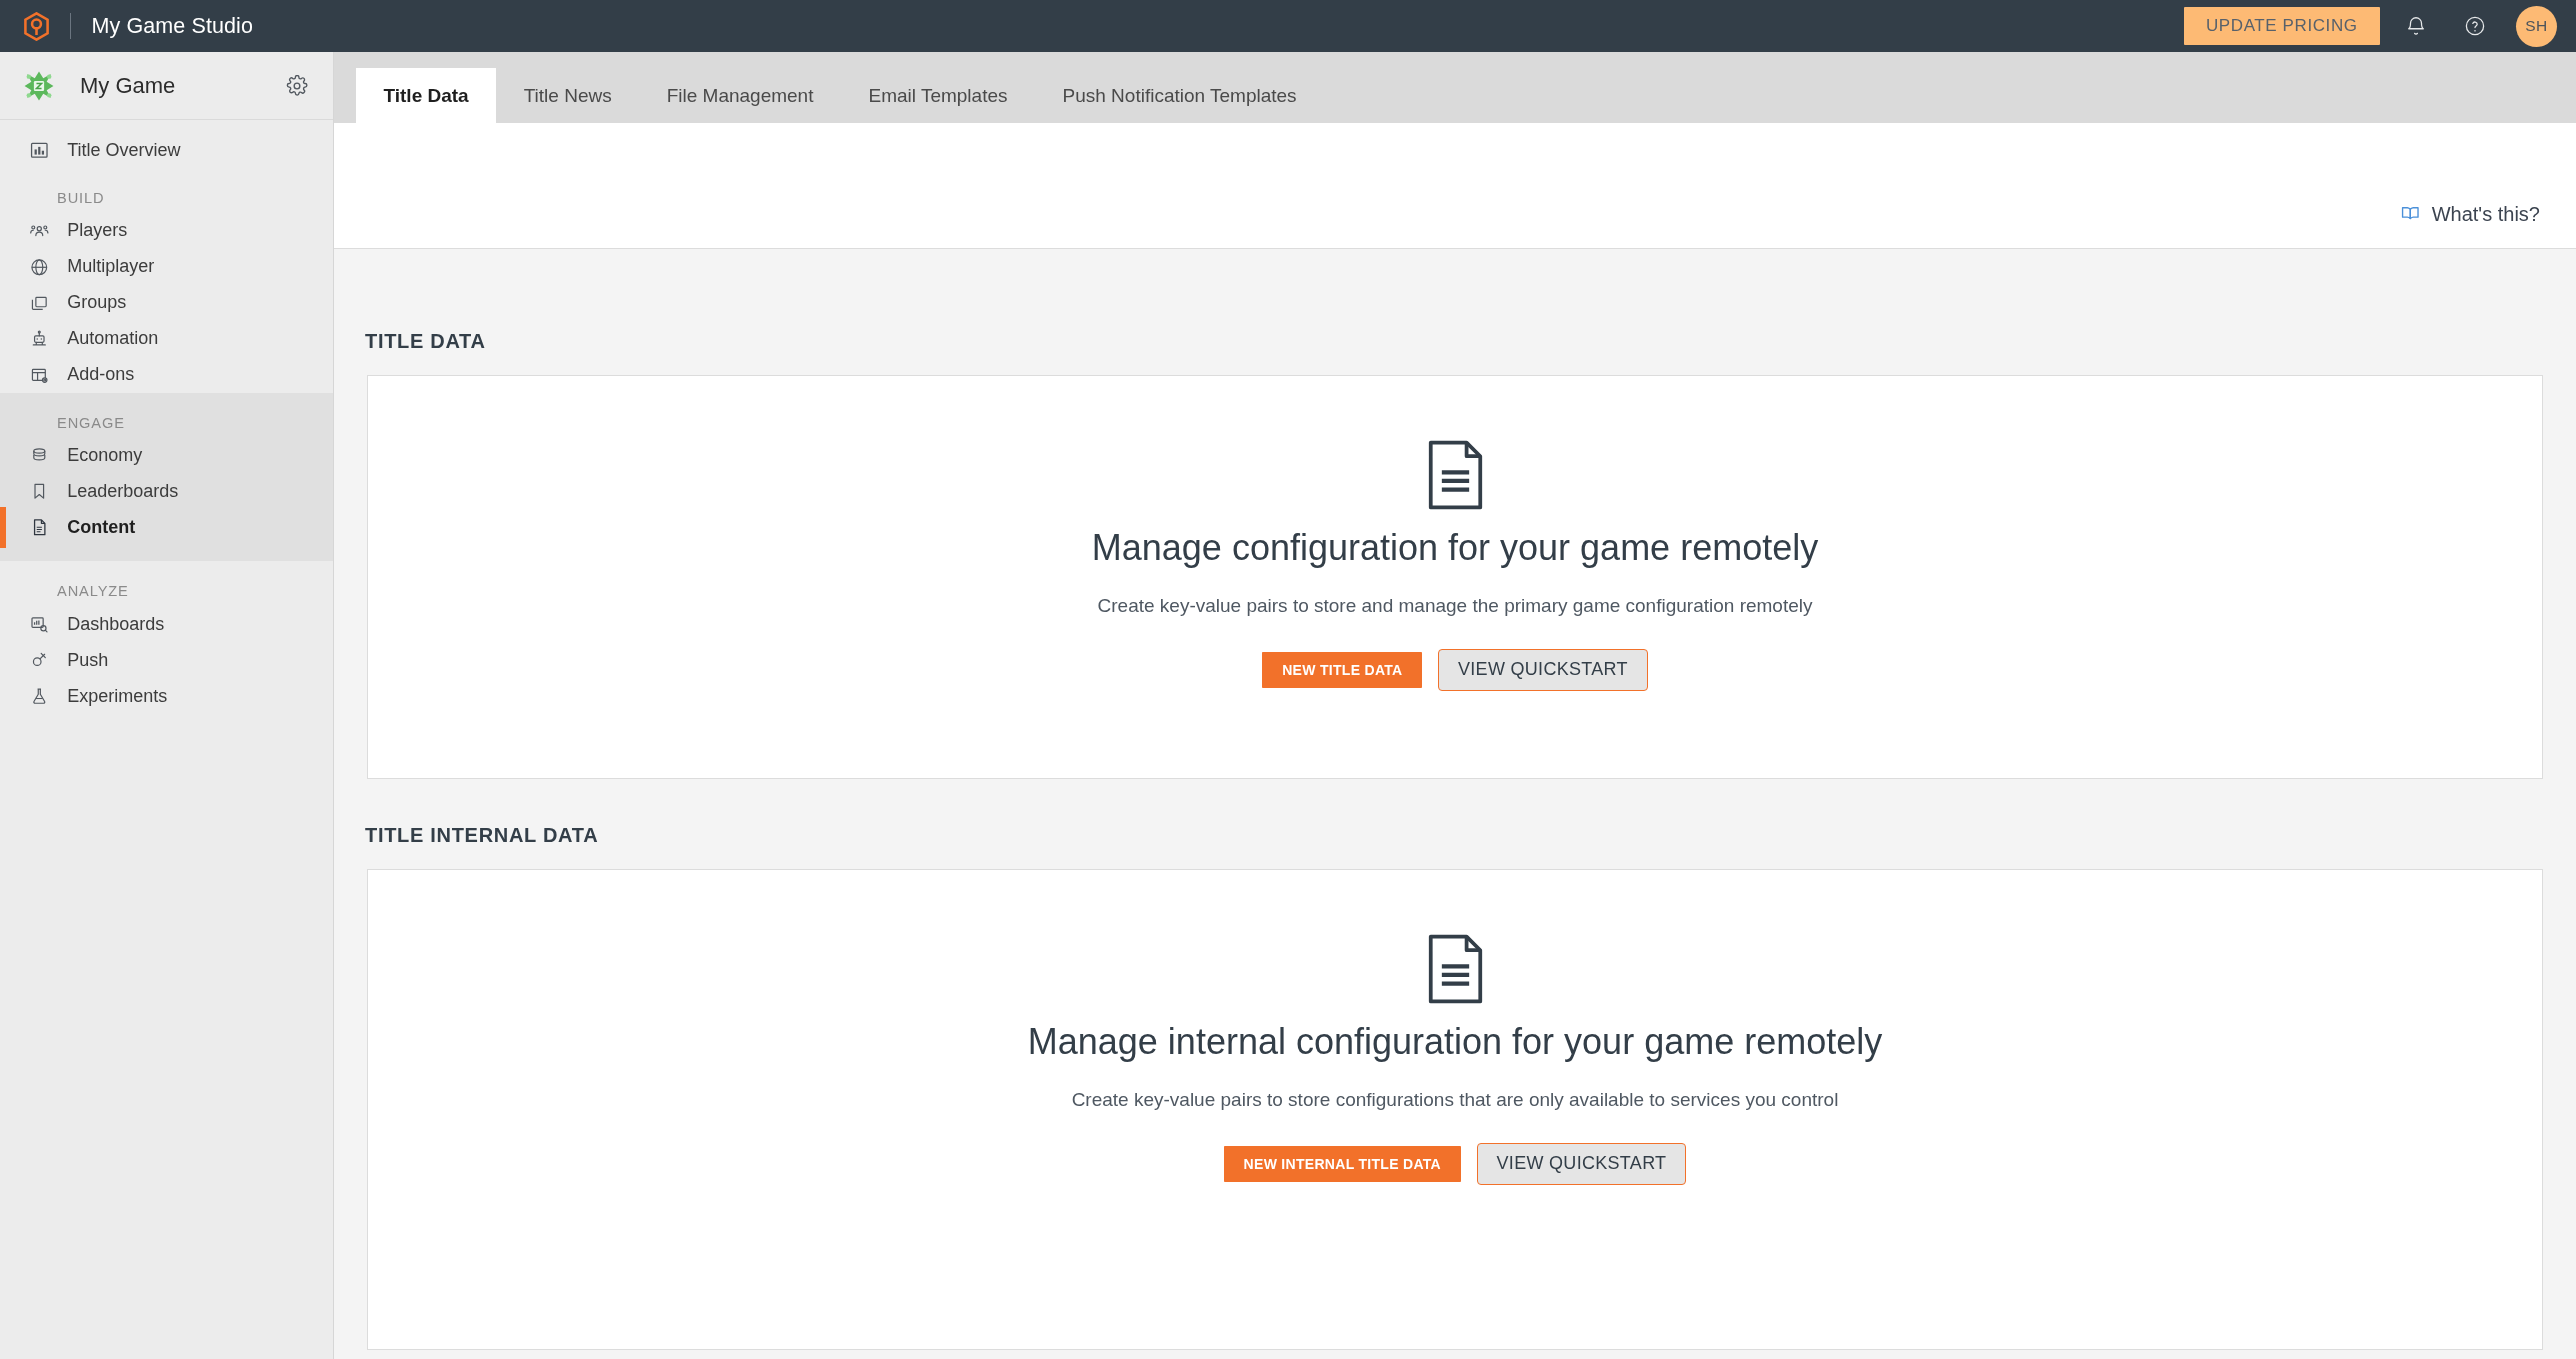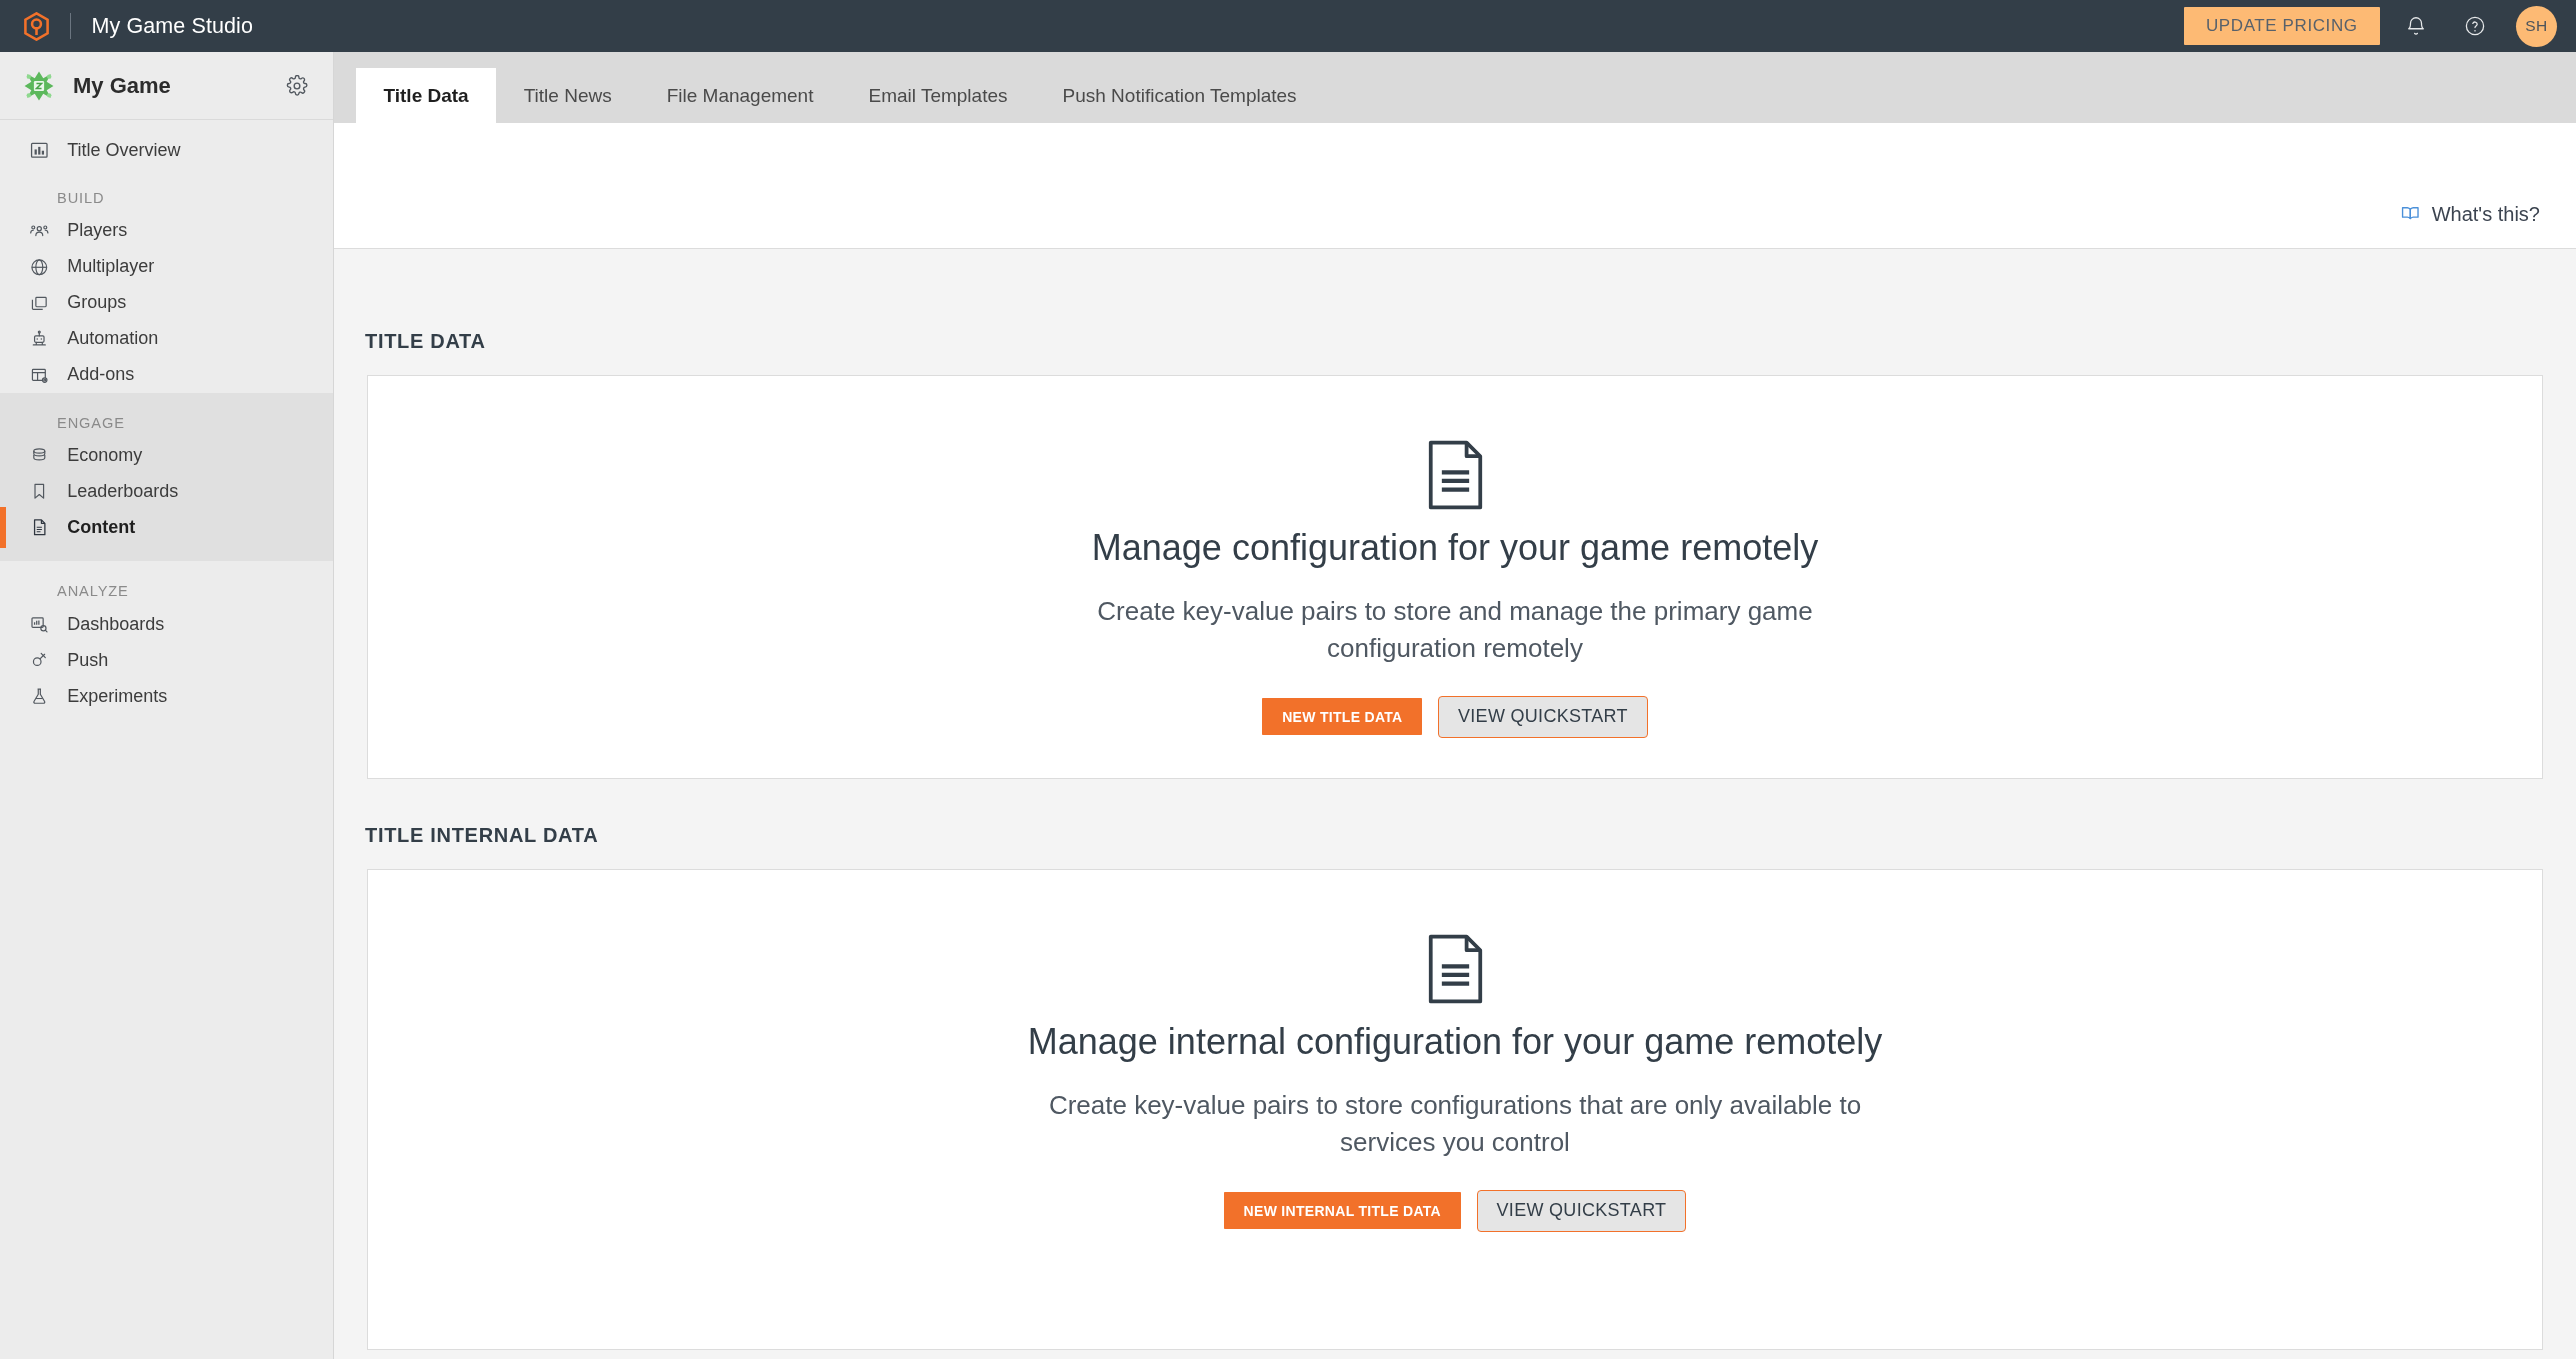--- a/index.html
+++ b/index.html
@@ -93,23 +93,23 @@
     align-items: center;
     border-bottom: 0.9px solid #dadada;
     padding: 0 22px 0 22px;
   }
   .game-icon {
     width: 34px; height: 34px;
     display: flex; align-items: center; justify-content: center;
     flex: 0 0 auto;
   }
   .game-name {
-    margin-left: 17px;
+    margin-left: 24px;
     font-size: 22px;
-    font-weight: 700;
+    font-weight: 400;
     color: #2c2c2c;
   }
   .gear-btn {
     margin-left: auto;
     width: 29px; height: 29px;
     display: flex; align-items: center; justify-content: center;
     cursor: pointer;
   }
 
   .nav-group { padding: 0; }
@@ -238,21 +238,21 @@
   .card-heading {
     font-size: 36px;
     font-weight: 400;
     color: #333e48;
     text-align: center;
     line-height: 1.28;
     max-width: 859px;
   }
   .card-sub {
     margin-top: 22px;
-    font-size: 26px;
+    font-size: 19px;
     color: #4f5862;
     text-align: center;
     line-height: 1.42;
     max-width: 824px;
   }
   .card-actions {
     margin-top: 29px;
     display: flex;
     align-items: center;
     gap: 15.5px;

